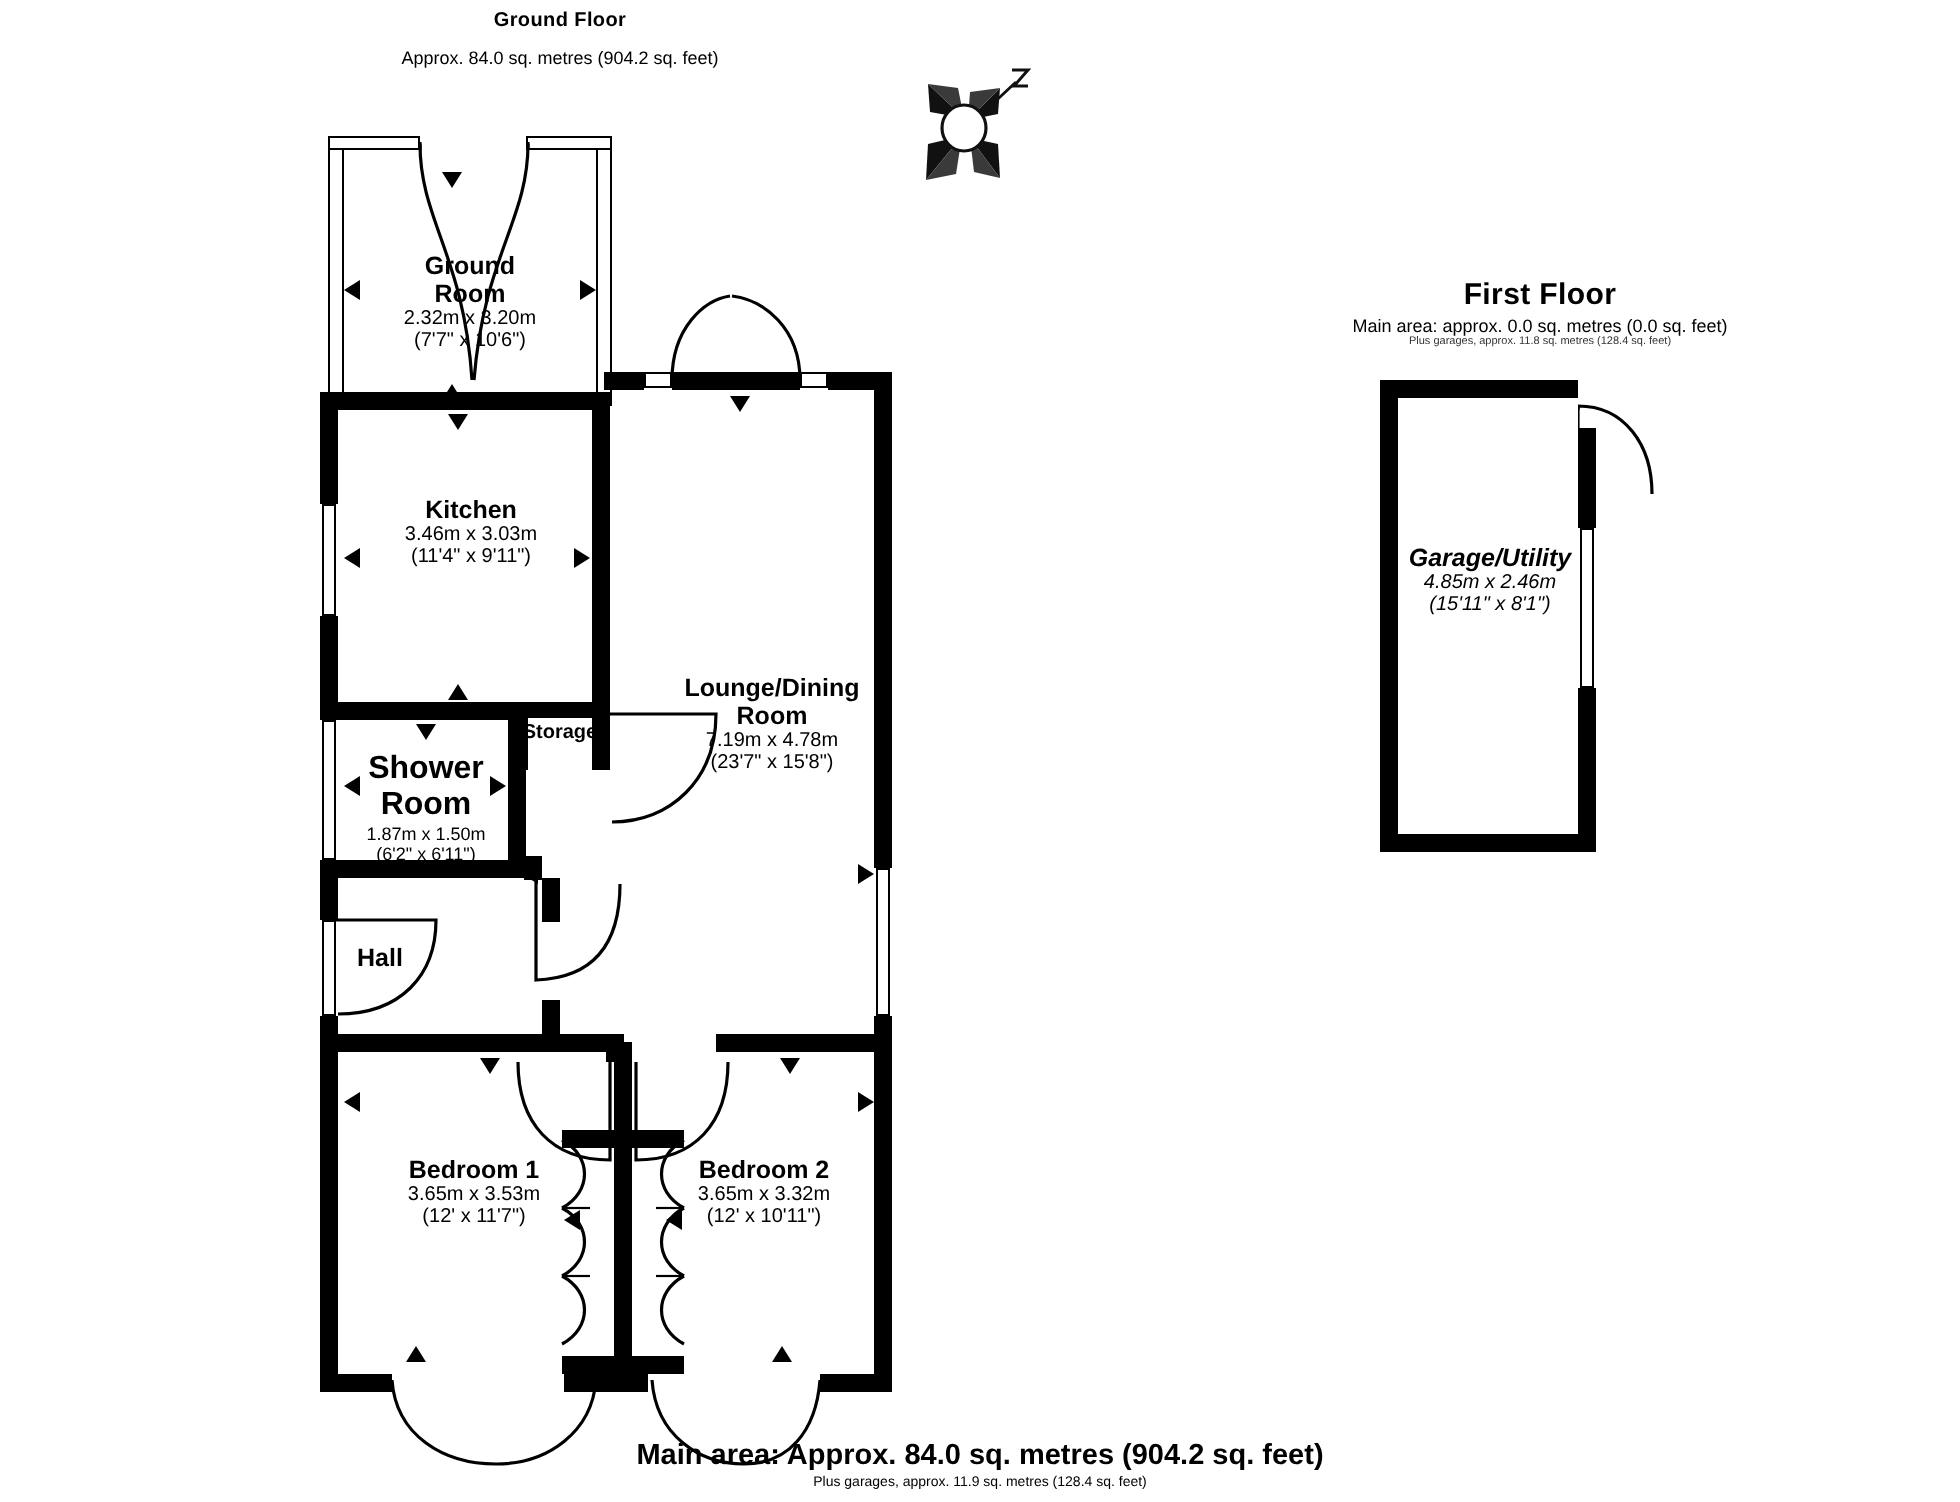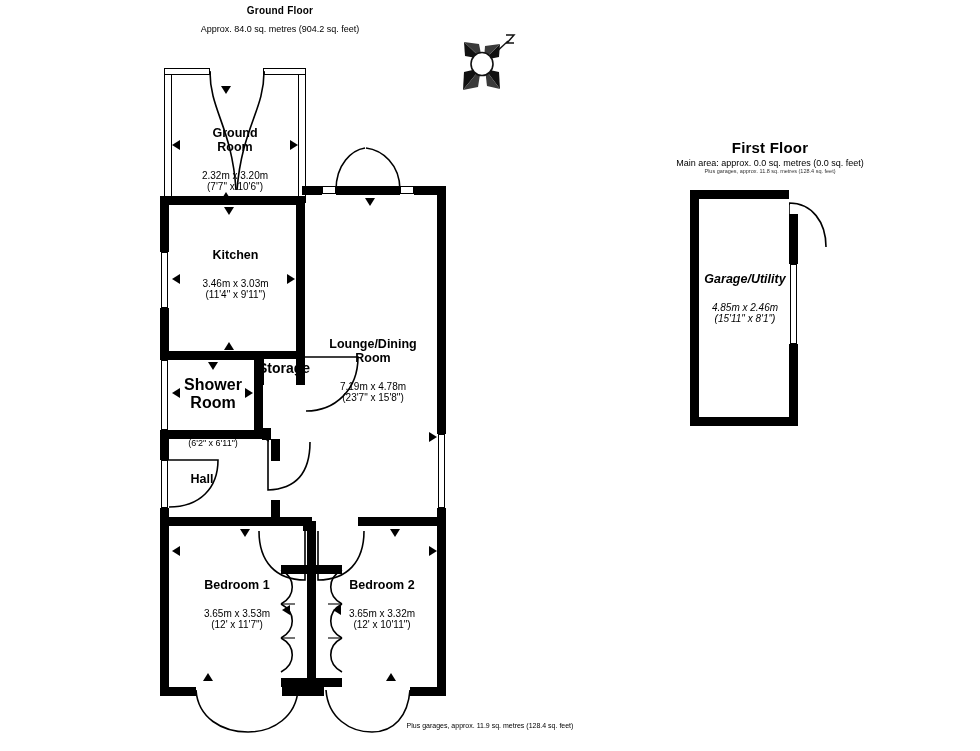--- a/index.html
+++ b/index.html
@@ -21,25 +21,25 @@
   .ff-sub{position:absolute;left:630px;top:158px;width:280px;text-align:center;font-size:9px;}
   .ff-sub2{position:absolute;left:655px;top:168px;width:230px;text-align:center;font-size:5.5px;color:#333;}
 
   .footer{position:absolute;left:240px;top:720px;width:500px;text-align:center;}
   .footer .f1{font-size:14.5px;font-weight:bold;}
   .footer .f2{font-size:7px;margin-top:2px;}
 
   
   .room-label{position:absolute;text-align:center;line-height:1.12;}
   .room-label .nm{font-size:12.5px;font-weight:bold;display:block;white-space:nowrap;}
-  .room-label .dm{font-size:10px;display:block;white-space:nowrap;margin-top:16px;}
+  .room-label .dm{font-size:10px;display:block;white-space:nowrap;}
   .room-label .df{font-size:10px;display:block;white-space:nowrap;}
   .room-label.small .nm{font-size:16px;}
   .room-label.small .dm,.room-label.small .df{font-size:9px;}
-  .room-label.tiny .nm{font-size:14px;font-weight:bold;}
+  .room-label.tiny .nm{font-size:10px;font-weight:bold;}
 
   
   .wall{position:absolute;background:#000;}
   .thinwall{position:absolute;background:#ffffff;border:1.5px solid #000;box-sizing:border-box;}
   .win{position:absolute;background:#ffffff;border:1.5px solid #000;box-sizing:border-box;}
   .room-fill{position:absolute;background:#ffffff;}
 
   
   .arw{position:absolute;width:0;height:0;}
   .arw.up{border-left:5px solid transparent;border-right:5px solid transparent;border-bottom:8px solid #000;}
@@ -217,39 +217,39 @@
   <span class="dm">2.32m x 3.20m</span>
   <span class="df">(7'7" x 10'6")</span>
 </div>
 
 <div class="room-label" style="left:173px;top:248px;width:125px;">
   <span class="nm">Kitchen</span>
   <span class="dm">3.46m x 3.03m</span>
   <span class="df">(11'4" x 9'11")</span>
 </div>
 
-<div class="room-label" style="left:307px;top:337px;width:132px;">
+<div class="room-label" style="left:320px;top:337px;width:132px;">
   <span class="nm">Lounge/Dining</span>
   <span class="nm">Room</span>
   <span class="dm">7.19m x 4.78m</span>
   <span class="df">(23'7" x 15'8")</span>
 </div>
 
 <div class="room-label small" style="left:169px;top:376px;width:88px;">
   <span class="nm">Shower</span>
   <span class="nm">Room</span>
   <span class="dm">1.87m x 1.50m</span>
   <span class="df">(6'2" x 6'11")</span>
 </div>
 
 <div class="room-label tiny" style="left:258px;top:361px;width:44px;">
   <span class="nm">Storage</span>
 </div>
 
-<div class="room-label" style="left:172px;top:472px;width:60px;">
+<div class="room-label" style="left:160px;top:472px;width:60px;">
   <span class="nm">Hall</span>
 </div>
 
 <div class="room-label" style="left:178px;top:578px;width:118px;">
   <span class="nm">Bedroom 1</span>
   <span class="dm">3.65m x 3.53m</span>
   <span class="df">(12' x 11'7")</span>
 </div>
 
 <div class="room-label" style="left:323px;top:578px;width:118px;">
@@ -271,14 +271,15 @@
 <div class="wall" style="left:789px;top:344px;width:9px;height:82px;"></div>
 <div class="wall" style="left:690px;top:417px;width:108px;height:9px;"></div>
 
 <div class="room-label" style="left:684px;top:272px;width:122px;font-style:italic;">
   <span class="nm">Garage/Utility</span>
   <span class="dm">4.85m x 2.46m</span>
   <span class="df">(15'11" x 8'1")</span>
 </div>
 
 <div class="footer">
+  <div class="f1">Main area: Approx. 84.0 sq. metres (904.2 sq. feet)</div>
   <div class="f2">Plus garages, approx. 11.9 sq. metres (128.4 sq. feet)</div>
 </div>
 
 </body></html>

